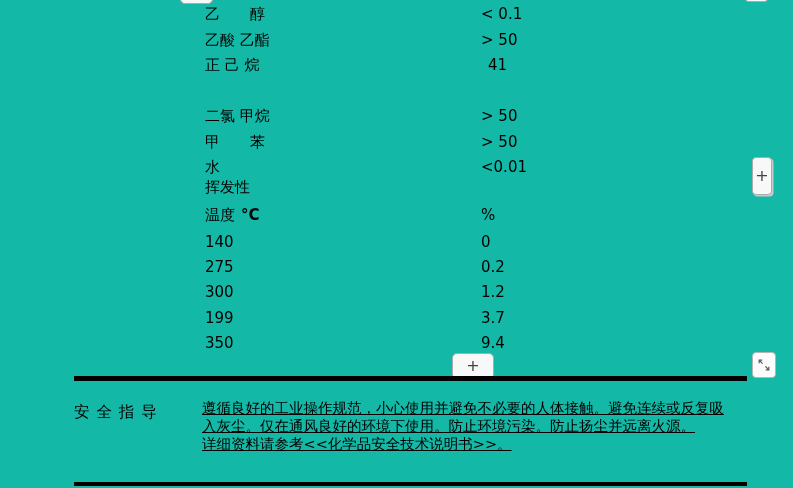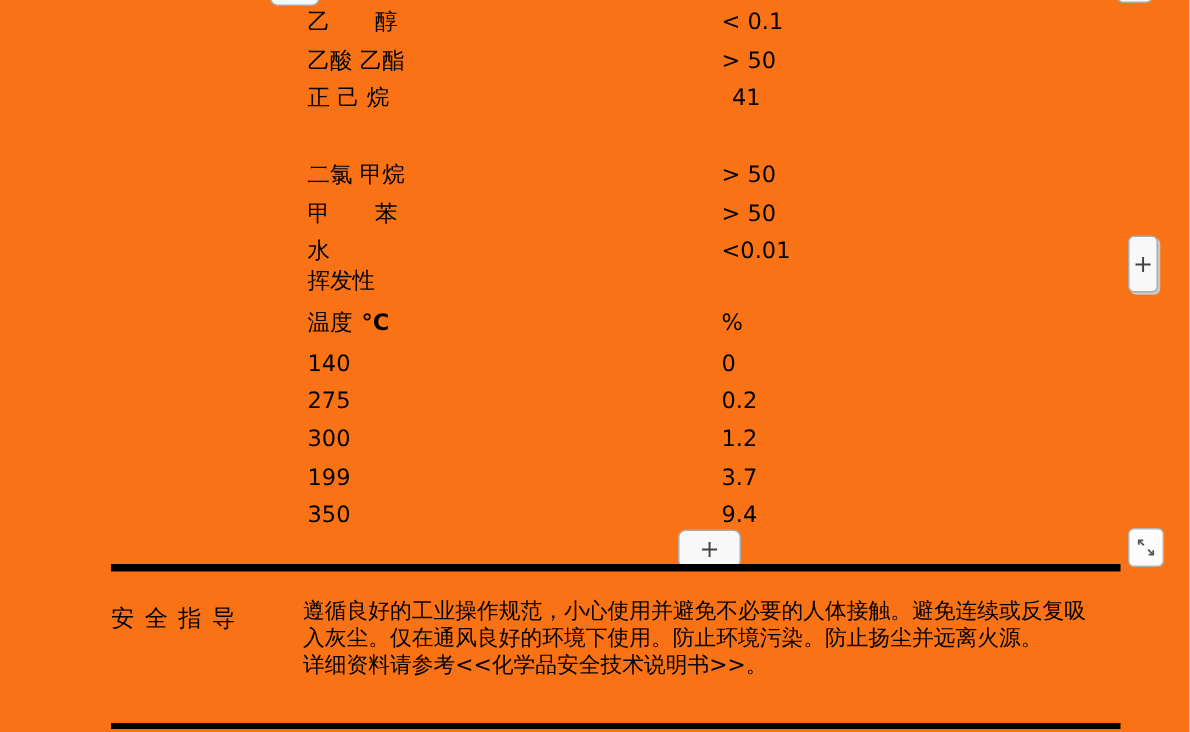--- a/index.html
+++ b/index.html
@@ -1,17 +1,17 @@
 <!DOCTYPE html>
 <html><head>
 <meta charset="utf-8">
 <style>
   html,body{margin:0;padding:0;background:#fff;}
   .page{
-    position:relative;width:793px;height:488px;background:#f97316;overflow:hidden;
+    position:relative;width:793px;height:488px;background:#14b8a6;overflow:hidden;
     font-family:"DejaVu Sans","Liberation Sans",sans-serif;color:#000;
   }
   
   .trow{position:absolute;left:0;width:793px;height:22px;font-size:15px;white-space:nowrap;}
   .trow .lbl{position:absolute;left:205px;top:0;}
   .trow .val{position:absolute;left:481px;top:0;}
   .trow .val.indent{left:488px;}
   .unit{font-weight:bold;margin-left:6px;}
   
   .btn{
@@ -24,21 +24,21 @@
   .btn-top-right{left:744px;top:-28px;width:25px;height:30px;border-radius:5px;box-shadow:none;}
   .btn-right-plus{left:752px;top:157px;width:20px;height:38px;}
   .btn-bottom-plus{left:452px;top:353px;width:42px;height:26px;border-radius:5px;box-shadow:none;}
   .btn-expand{left:752px;top:352px;width:24px;height:26px;box-shadow:none;background:#fcfcfc;border-color:#b5b5b5;}
   
   .rule{position:absolute;background:#000;}
   .rule-top{left:74px;top:376px;width:673px;height:5px;}
   .rule-bottom{left:74px;top:482px;width:673px;height:4px;}
   
   .safety-heading{position:absolute;left:74px;top:402px;font-size:15.5px;font-weight:normal;letter-spacing:1px;white-space:nowrap;}
-  .safety-body{position:absolute;left:202px;top:399px;font-size:14.5px;line-height:18.2px;white-space:nowrap;}
+  .safety-body{position:absolute;left:202px;top:399px;font-size:14.5px;line-height:18.2px;white-space:nowrap;text-decoration:underline;}
   svg{display:block;}
 </style>
 </head>
 <body>
 
 <div class="page">
 
   <div class="btn btn-top-left"></div>
   <div class="btn btn-top-right"></div>
 

